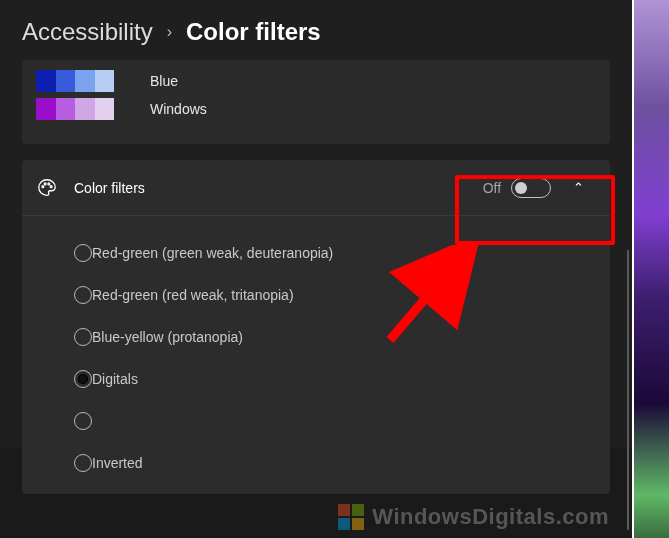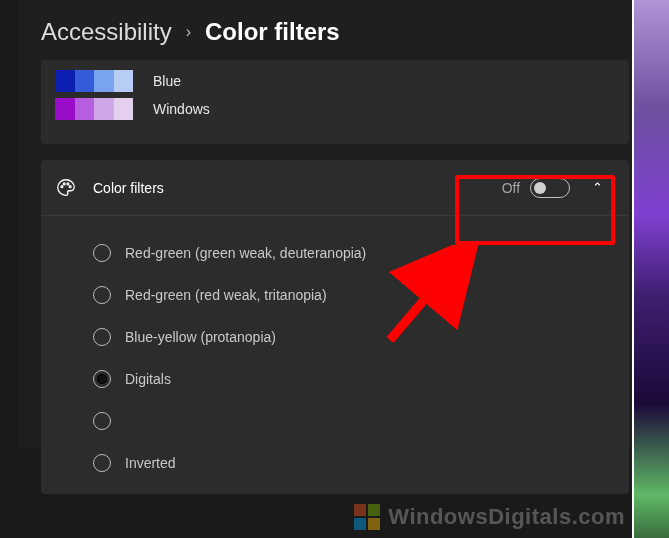--- a/index.html
+++ b/index.html
@@ -9,21 +9,20 @@
     background: #1a1a1a;
     color: #ffffff;
     position: relative;
   }
   .app {
     width: 632px;
     height: 448px;
     background: #1f1f1f;
     position: relative;
     padding: 18px 0 0 0;
-    margin-left: 19px;
   }
   .wallpaper {
     position: absolute;
     top: 0; left: 632px;
     width: 37px; height: 538px;
     background: linear-gradient(180deg, #b094d6 0%, #6d51a0 20%, #7f3fd0 40%, #3e1f70 55%, #1b0938 75%, #5fb866 92%, #3a6d3e 100%);
   }
   .wallpaper::before{
     content:"";position:absolute;top:0;left:0;width:2px;height:100%;background:#fff;
   }
@@ -45,21 +44,21 @@
     background: #2b2b2b;
     border-radius: 4px;
     padding: 10px 14px 24px 14px;
     display: flex;
     flex-direction: column;
     gap: 6px;
   }
   .swatch-row {
     display: flex;
     align-items: center;
-    gap: 20px;
+    gap: 36px;
   }
   .swatch { width: 78px; height: 22px; display: flex; }
   .swatch span { flex: 1; }
   .swatch.blue span:nth-child(1){background:#0d1fb0;}
   .swatch.blue span:nth-child(2){background:#355bd8;}
   .swatch.blue span:nth-child(3){background:#7aa3ef;}
   .swatch.blue span:nth-child(4){background:#b8cdf3;}
   .swatch.purple span:nth-child(1){background:#9a0ec9;}
   .swatch.purple span:nth-child(2){background:#b75ee0;}
   .swatch.purple span:nth-child(3){background:#cfa6e6;}
@@ -95,21 +94,21 @@
   .highlight {
     position: absolute;
     border: 4px solid #ff0000;
     pointer-events: none;
     top: 175px; left: 455px; width: 160px; height: 70px;
     border-radius: 2px;
   }
   
   .options { padding: 16px 10px 10px 52px; position: relative; }
   .option {
-    display: flex; align-items: center; gap: 14px;
+    display: flex; align-items: center; 
     padding: 12px 0;
     font-size: 14px; color: #c9c9c9;
     cursor: pointer;
   }
   .radio {
     width: 18px; height: 18px; border: 1.3px solid #b9b9b9; border-radius: 50%;
     position: relative; flex: 0 0 auto;
   }
   .radio.selected::after{
     content:""; position:absolute; inset:3px; border-radius:50%; background:#111; box-shadow: inset 0 0 0 1px #000;
@@ -118,21 +117,21 @@
     position:absolute; right:3px; top:250px; width:2px; height:280px; background:#5a5a5a; border-radius:2px;
   }
   
   .arrow {
     position: absolute;
     top: 245px; left: 380px; width: 100px; height: 100px;
     pointer-events: none;
   }
   
   .watermark{
-    position:absolute; bottom:8px; right:44px;
+    position:absolute; bottom:8px; right:60px;
     display:flex; align-items:center; gap:8px;
     font-family: Arial, sans-serif;
     font-size: 22px; font-weight: 600; letter-spacing: 0.5px;
     color: rgba(200,200,200,0.35);
     text-transform: none;
   }
   .watermark .logo{
     width:26px;height:26px;display:grid;grid-template-columns:1fr 1fr;grid-template-rows:1fr 1fr;gap:2px;opacity:0.45;
   }
   .watermark .logo span:nth-child(1){background:#f25022;}

